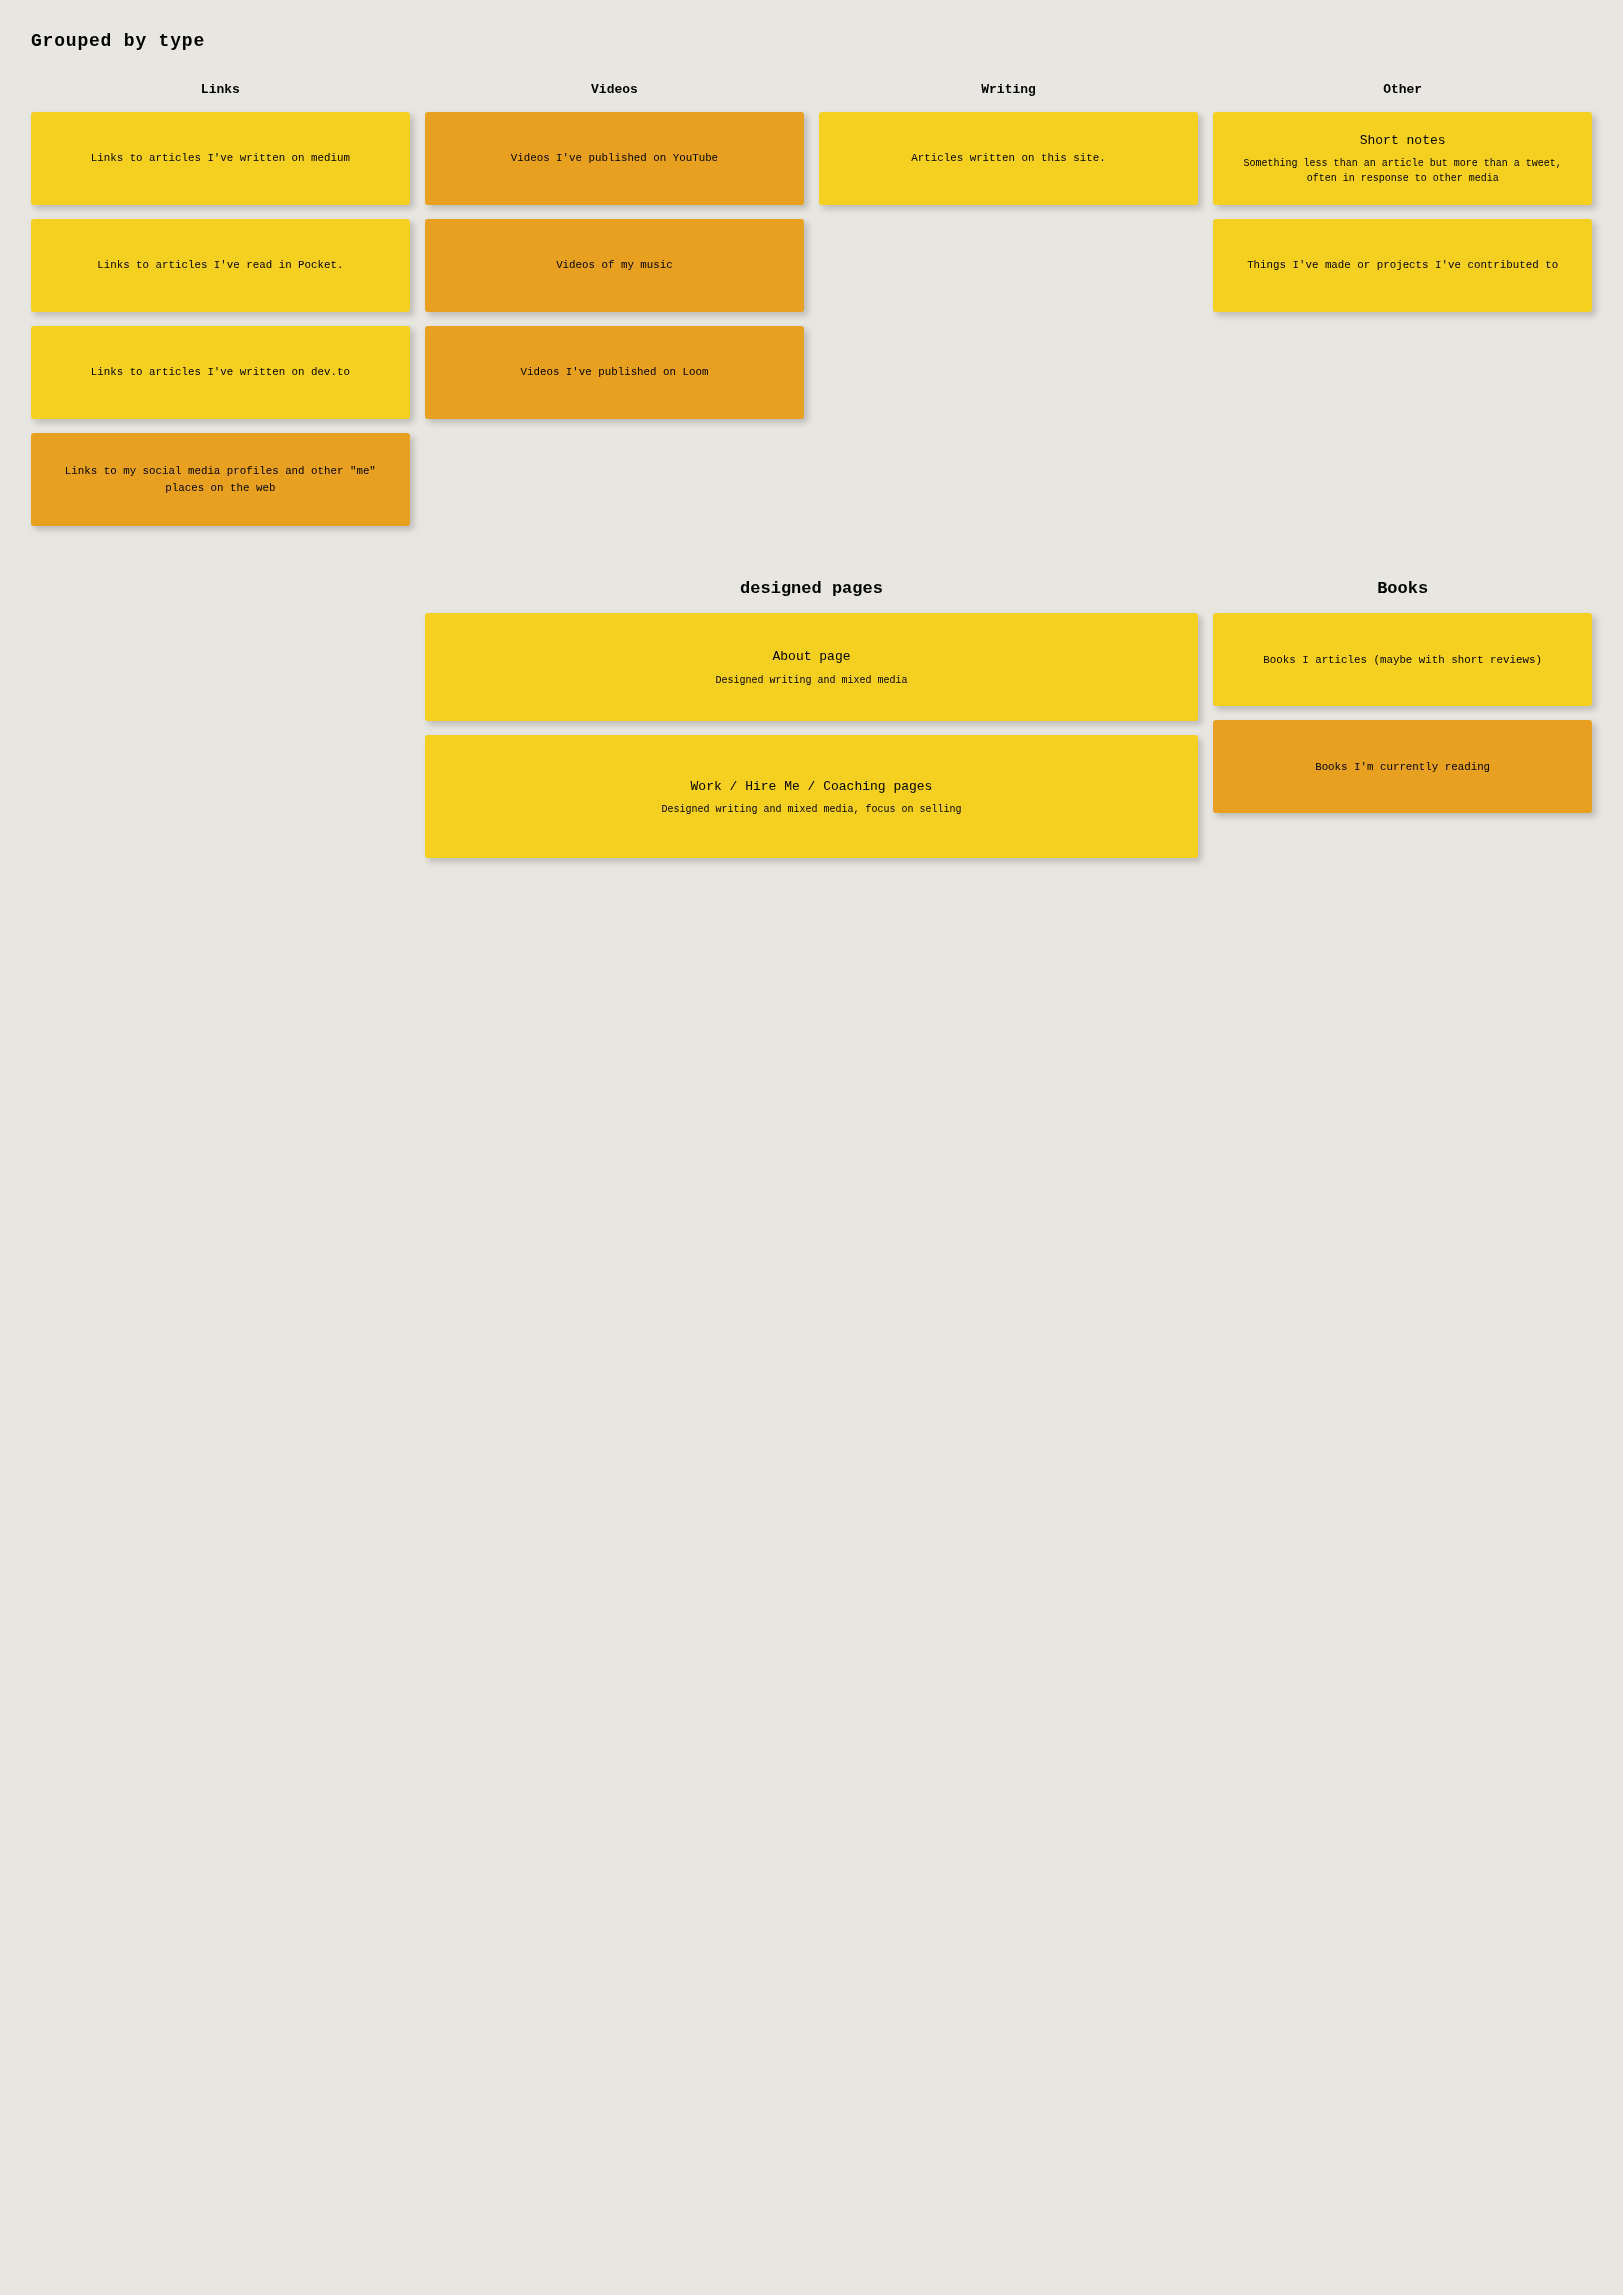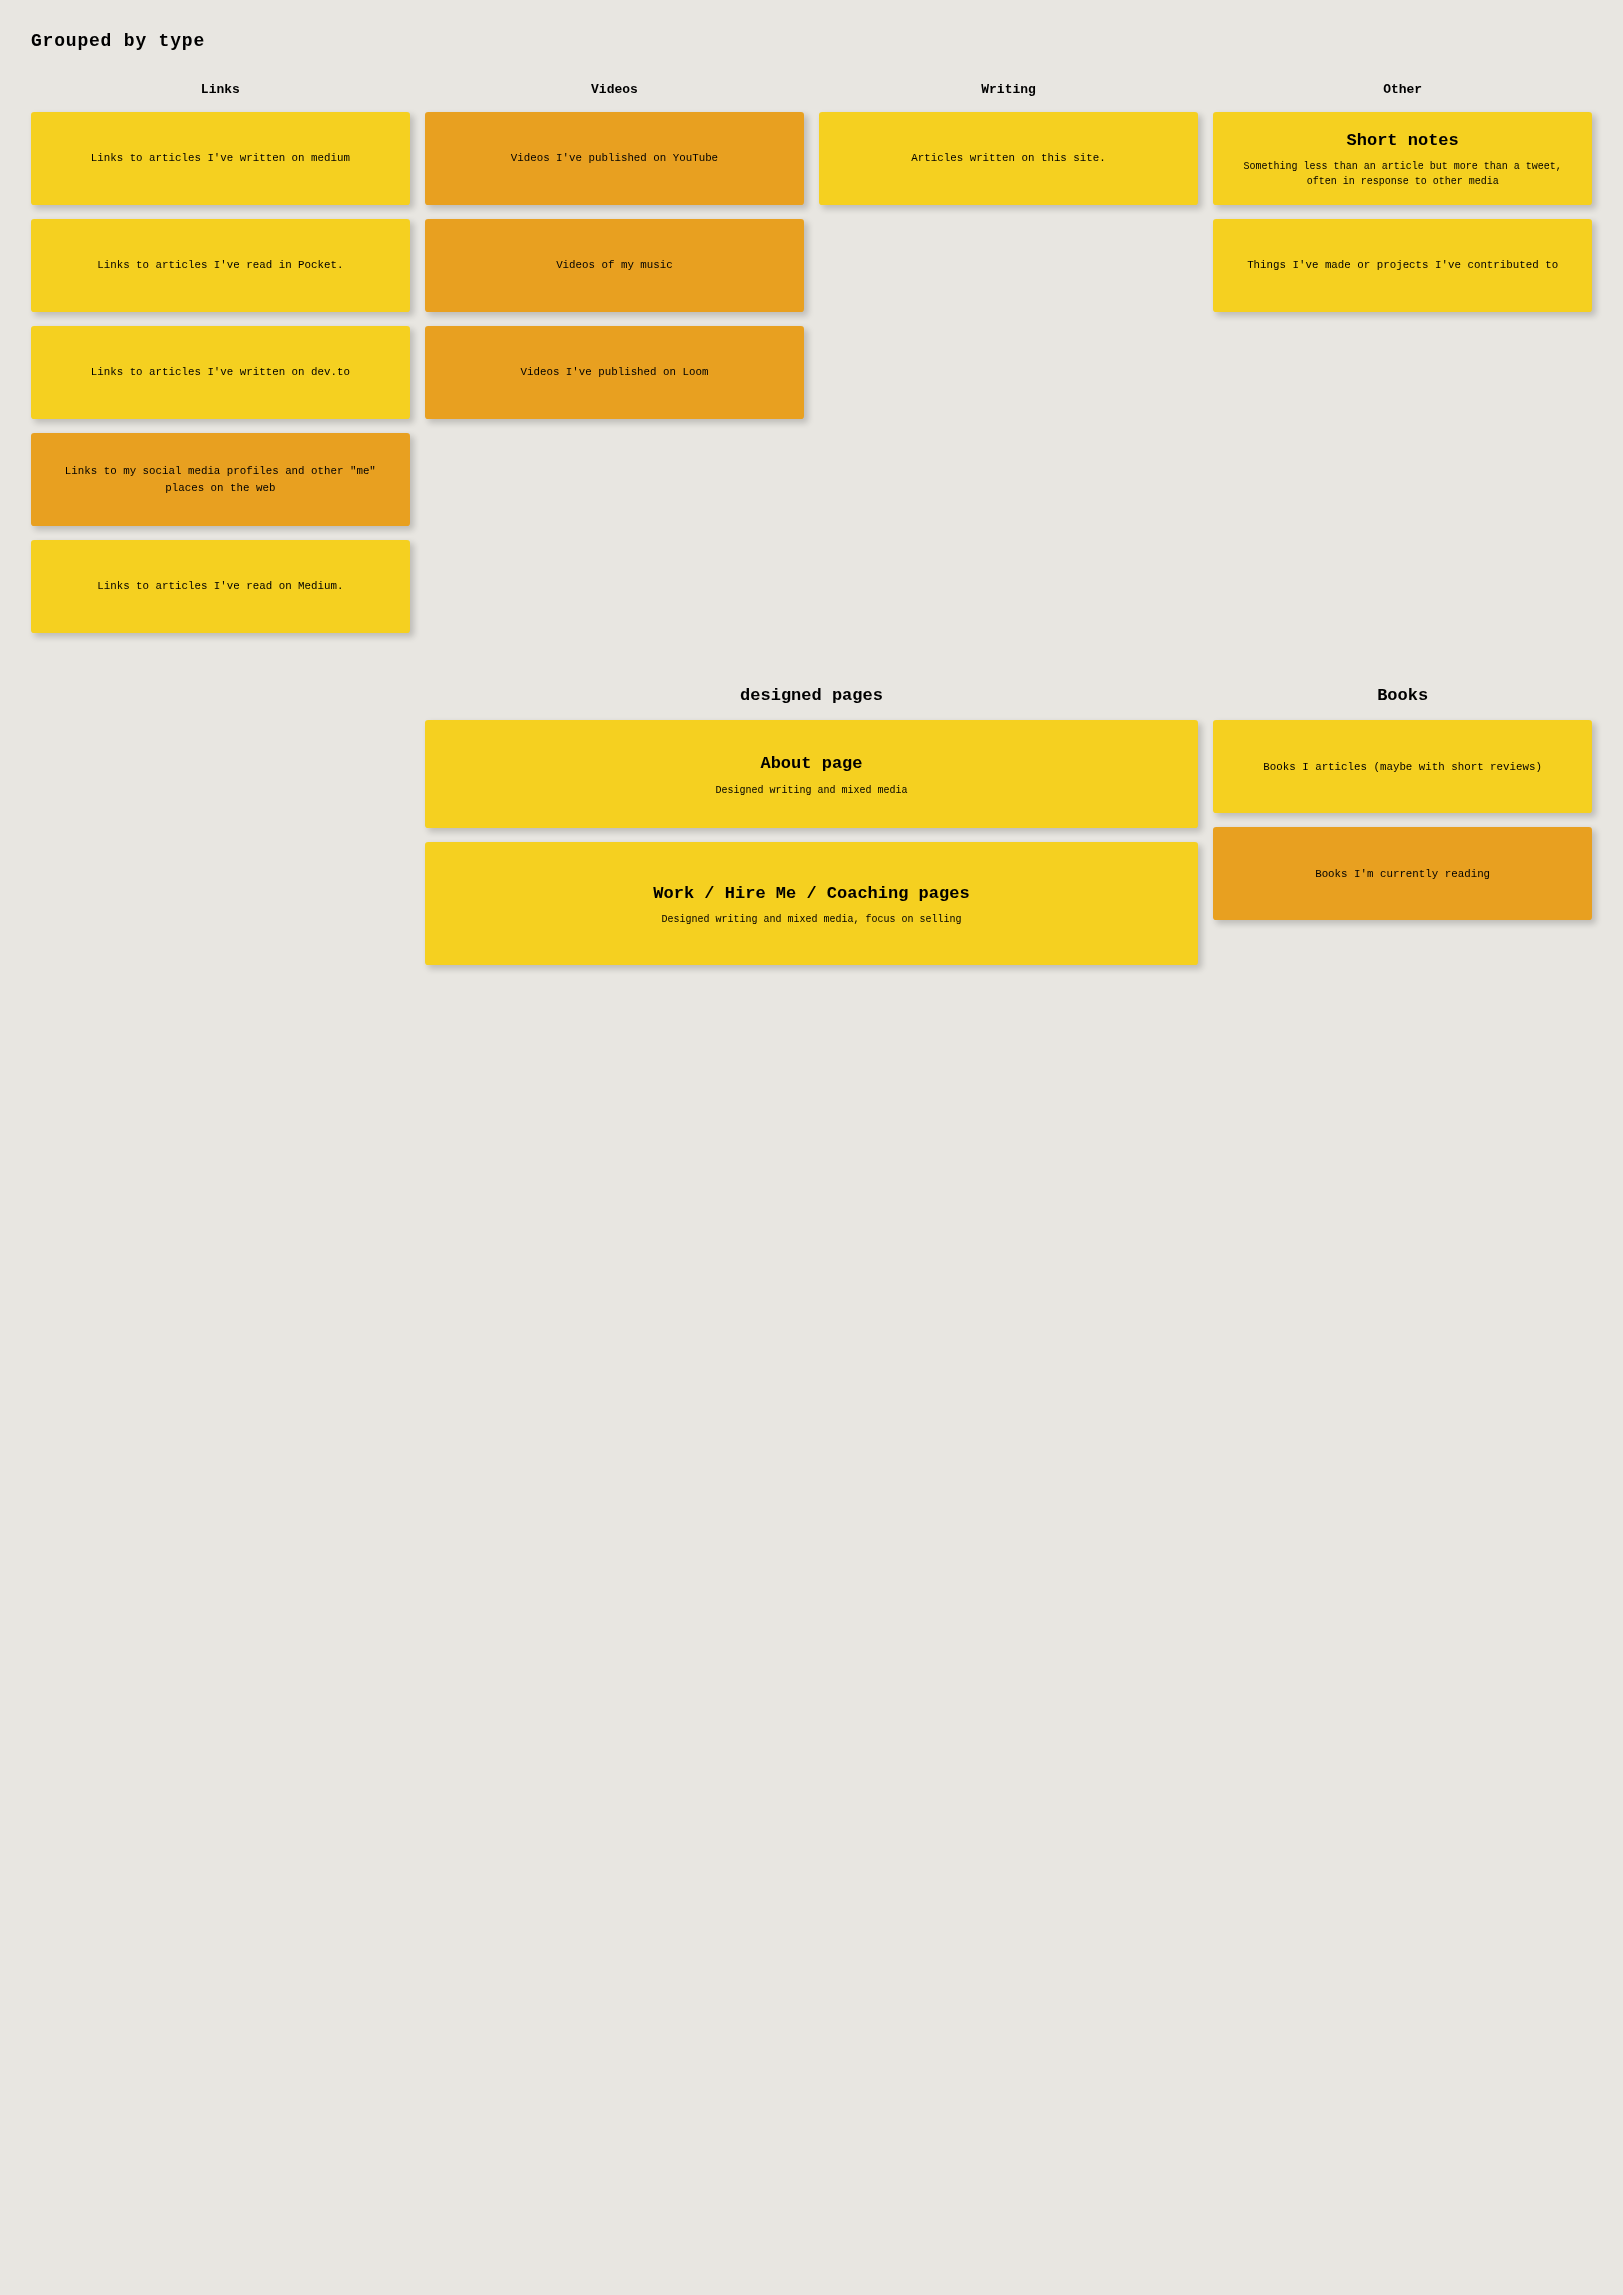--- a/index.html
+++ b/index.html
@@ -58,22 +58,22 @@
 
     .section-header {
       text-align: center;
       font-size: 17px;
       font-weight: bold;
       margin-bottom: 15.4px;
       font-family: 'Courier New', Courier, monospace;
     }
 
     .card-inner-title {
-      font-size: 17px;
-      font-weight: bold;
+      font-size: 13px;
+      font-weight: normal;
       margin-bottom: 6.2px;
     }
 
     .card-inner-sub {
       font-size: 10px;
     }
 
     .card-stacked {
       flex-direction: column;
     }
@@ -91,23 +91,20 @@
       <span>Links to articles I've written on medium</span>
     </div>
     <div class="card card-yellow">
       <span>Links to articles I've read in Pocket.</span>
     </div>
     <div class="card card-yellow">
       <span>Links to articles I've written on dev.to</span>
     </div>
     <div class="card card-orange">
       <span>Links to my social media profiles and other "me" places on the web</span>
-    </div>
-    <div class="card card-yellow">
-      <span>Links to articles I've read on Medium.</span>
     </div>
   </div>
 
   <div class="column">
     <div class="column-header">Videos</div>
     <div class="card card-orange">
       <span>Videos I've published on YouTube</span>
     </div>
     <div class="card card-orange">
       <span>Videos of my music</span>

